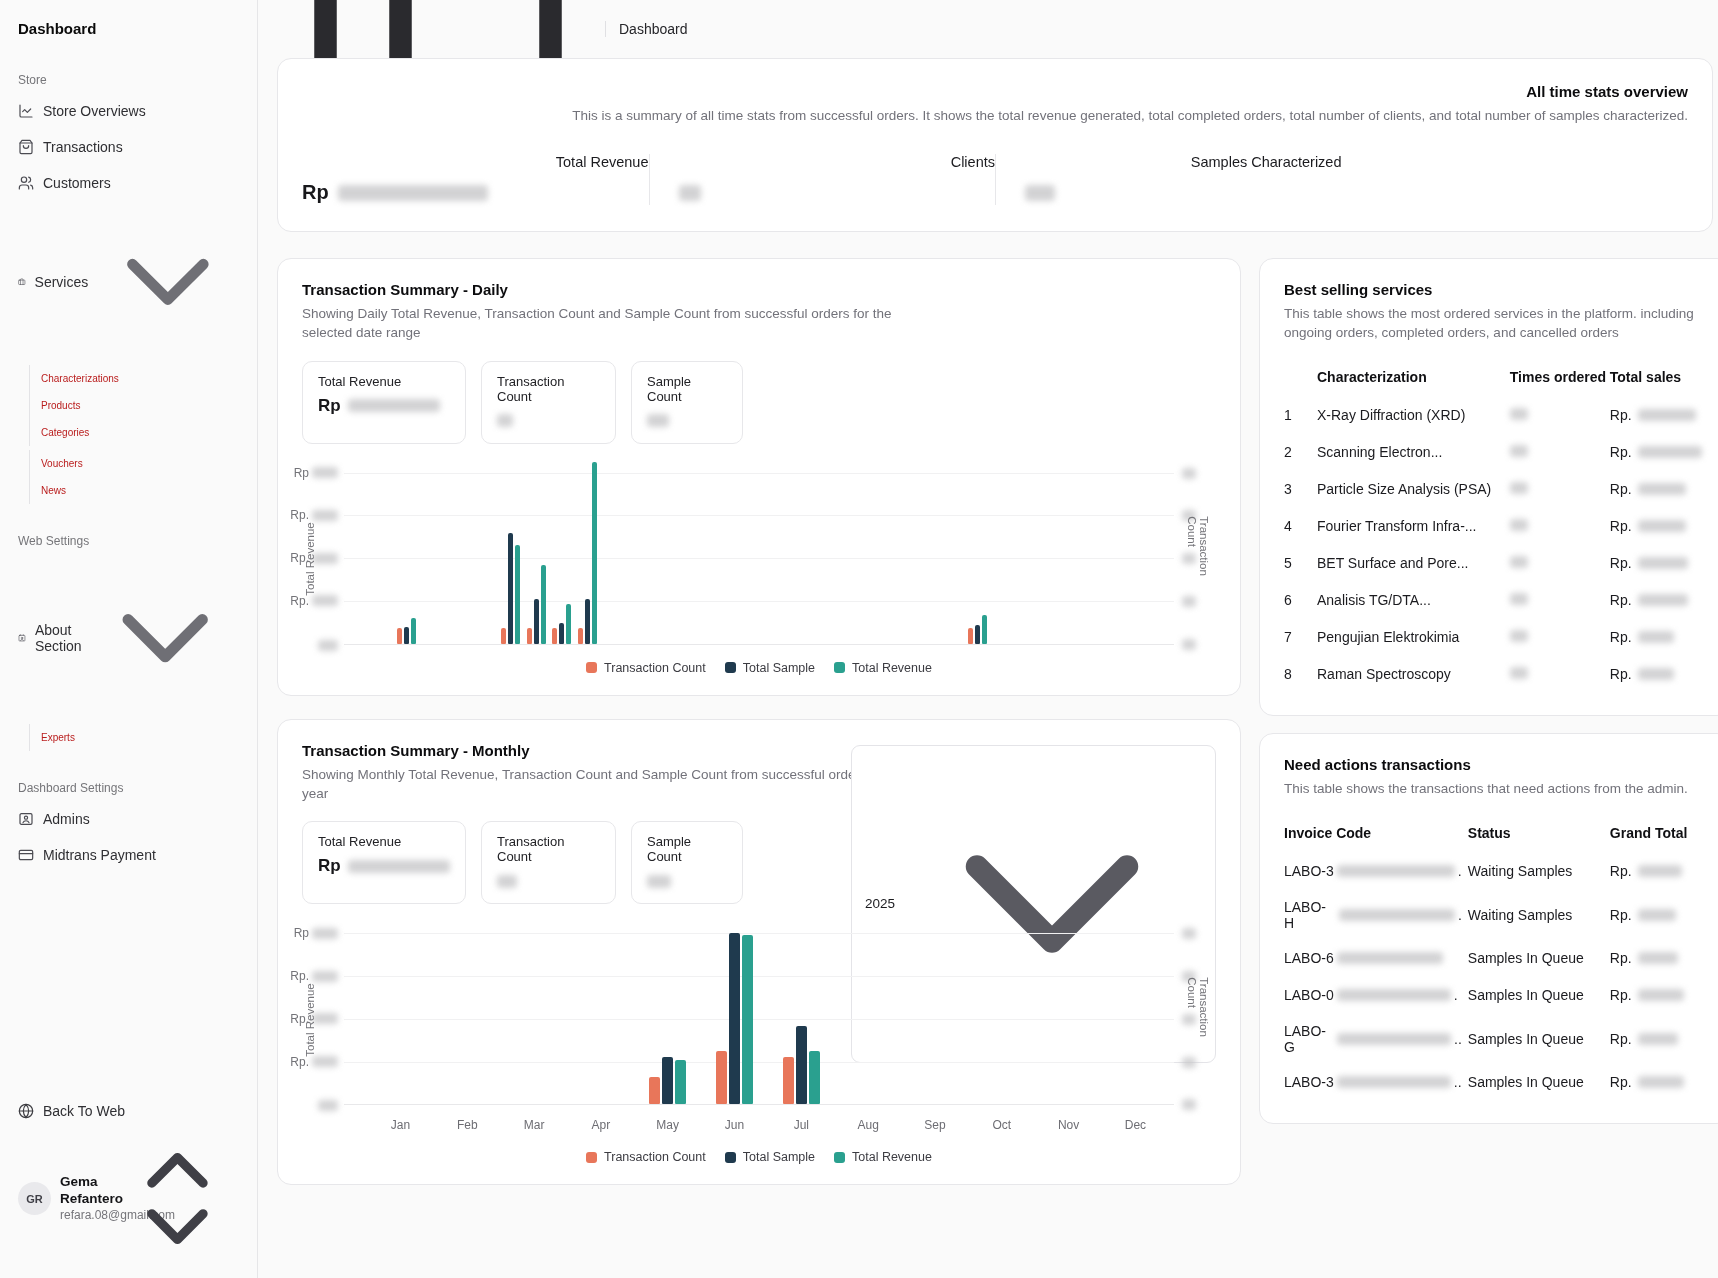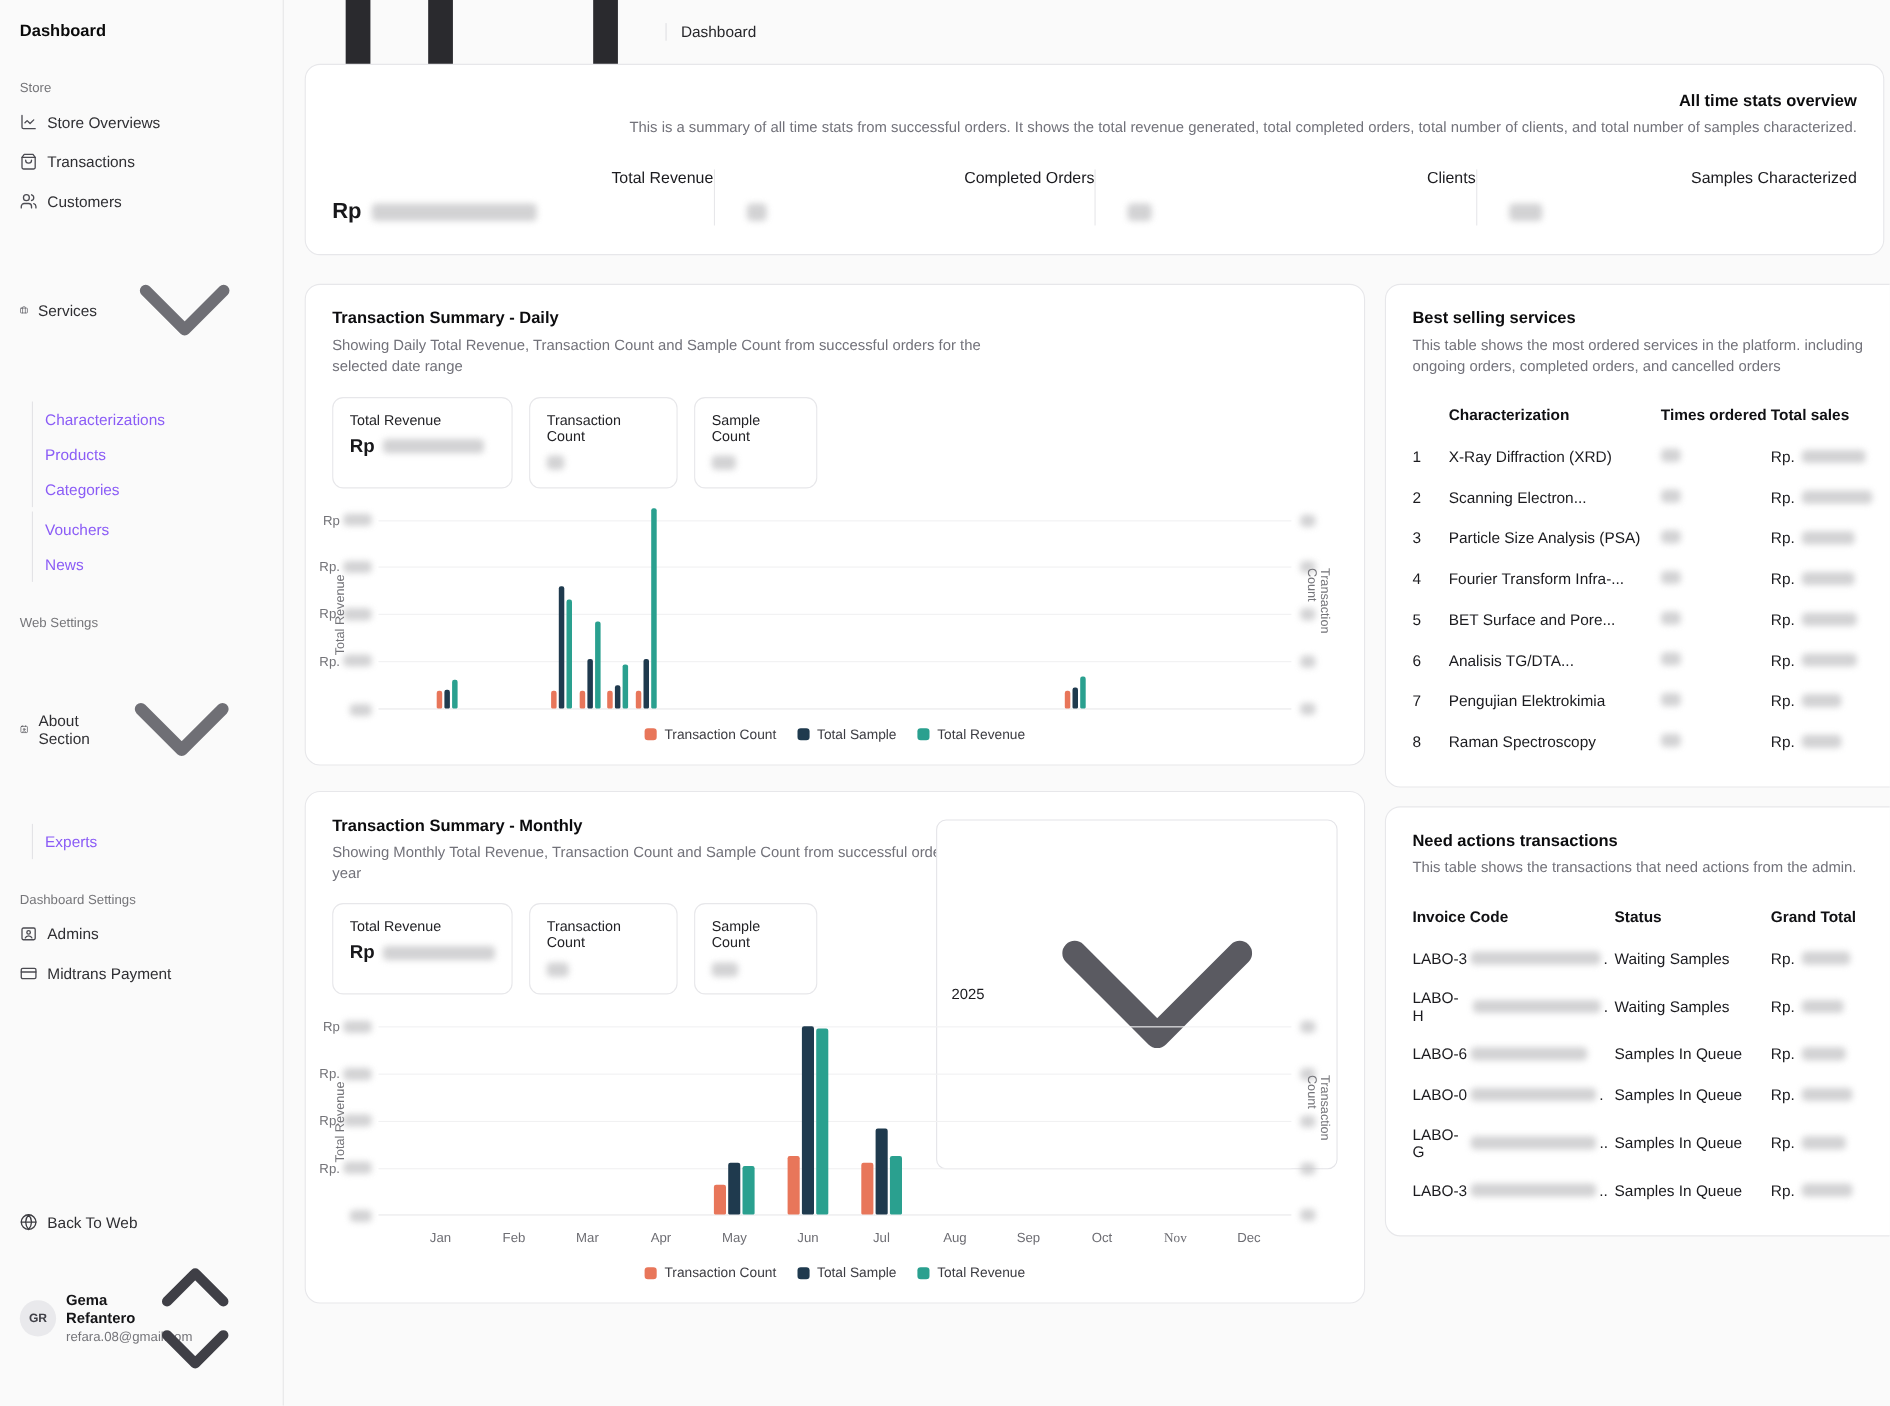--- a/index.html
+++ b/index.html
@@ -24,21 +24,21 @@
   .sb-item {
     display:flex; align-items:center; gap:9px;
     padding:8px 6px; margin-bottom:4px; border-radius:8px;
     font-size:14px; color:#2f2f33; cursor:pointer;
   }
   .sb-item .ic { width:16px; height:16px; display:inline-flex; color:#4b4b52; }
   .sb-item .ic svg { width:16px; height:16px; }
   .sb-chevron { margin-left:auto; display:inline-flex; color:#6f6f75; }
   .sb-chevron svg { width:14px; height:14px; }
   .sb-children { margin:0 0 4px 17px; border-left:1px solid #e3e3e6; display:flex; flex-direction:column; }
-  .sb-child { padding:8px 6px 8px 11px; font-size:14px; color:#8b5cf6; border-radius:8px; cursor:pointer; }
+  .sb-child { padding:8px 6px 8px 11px; font-size:10px; color:#b91c1c; border-radius:8px; cursor:pointer; }
   .sb-footer { margin-top:auto; }
   .back-row { display:flex; align-items:center; gap:9px; padding:8px 6px; font-size:14px; color:#2f2f33; cursor:pointer; border-radius:8px; }
   .back-row .ic { width:16px; height:16px; display:inline-flex; color:#3c3c41; }
   .back-row .ic svg { width:16px; height:16px; }
   .user-row { display:flex; align-items:center; gap:9px; padding:10px 6px 4px 6px; cursor:pointer; border-radius:10px; }
   .avatar {
     width:33px; height:33px; border-radius:50%; background:#e9e9ec;
     display:flex; align-items:center; justify-content:center;
     font-size:11px; font-weight:700; color:#3f3f46; flex:none;
   }
@@ -279,26 +279,20 @@
       <div class="card-desc">This is a summary of all time stats from successful orders. It shows the total revenue generated, total completed orders, total number of clients, and total number of samples characterized.</div>
       <div class="stats-grid" id="overview-stats">
           <div class="stat-col">
             <div class="stat-label">Total Revenue</div>
             <div class="stat-value">
               <span>Rp</span>
               <span class="redact" style="width: 150px; height: 16px;"></span>
             </div>
           </div>
           <div class="stat-col">
-            <div class="stat-label">Completed Orders</div>
-            <div class="stat-value">
-              <span class="redact" style="width: 18px; height: 16px;"></span>
-            </div>
-          </div>
-          <div class="stat-col">
             <div class="stat-label">Clients</div>
             <div class="stat-value">
               <span class="redact" style="width: 22px; height: 16px;"></span>
             </div>
           </div>
           <div class="stat-col">
             <div class="stat-label">Samples Characterized</div>
             <div class="stat-value">
               <span class="redact" style="width: 30px; height: 16px;"></span>
             </div>
@@ -501,21 +495,21 @@
                 <div class="xtick" style="left: 6.8%;">Jan</div>
                 <div class="xtick" style="left: 14.85%;">Feb</div>
                 <div class="xtick" style="left: 22.9%;">Mar</div>
                 <div class="xtick" style="left: 30.95%;">Apr</div>
                 <div class="xtick" style="left: 39%;">May</div>
                 <div class="xtick" style="left: 47.05%;">Jun</div>
                 <div class="xtick" style="left: 55.1%;">Jul</div>
                 <div class="xtick" style="left: 63.15%;">Aug</div>
                 <div class="xtick" style="left: 71.2%;">Sep</div>
                 <div class="xtick" style="left: 79.25%;">Oct</div>
-                <div class="xtick" style="left: 87.3%; font-family: Liberation Serif, serif;">Nov</div>
+                <div class="xtick" style="left: 87.3%;">Nov</div>
                 <div class="xtick" style="left: 95.35%;">Dec</div>
               </div>
               <div class="legend">
                 <div class="legend-item">
                   <span class="legend-swatch" style="background: rgb(232, 118, 90);"></span>
                   <span>Transaction Count</span>
                 </div>
                 <div class="legend-item">
                   <span class="legend-swatch" style="background: rgb(31, 58, 78);"></span>
                   <span>Total Sample</span>

